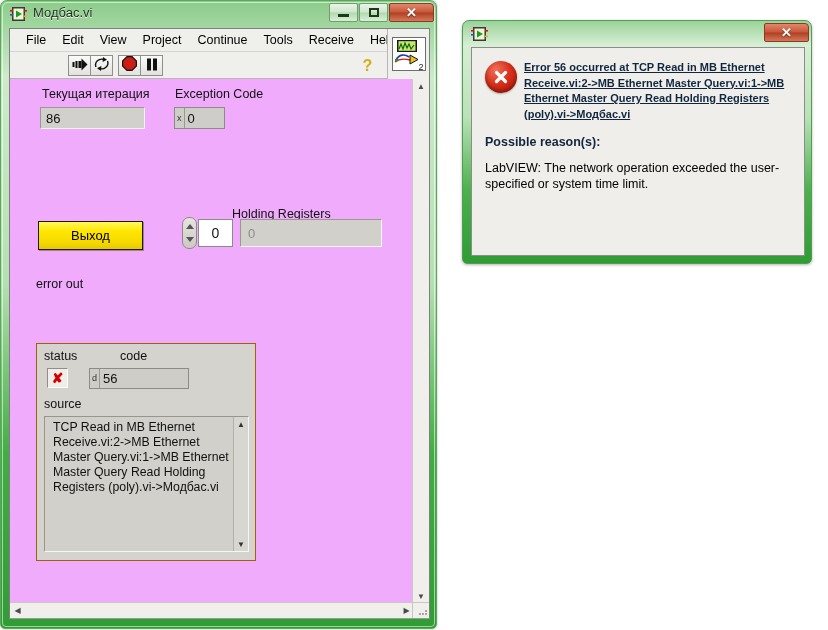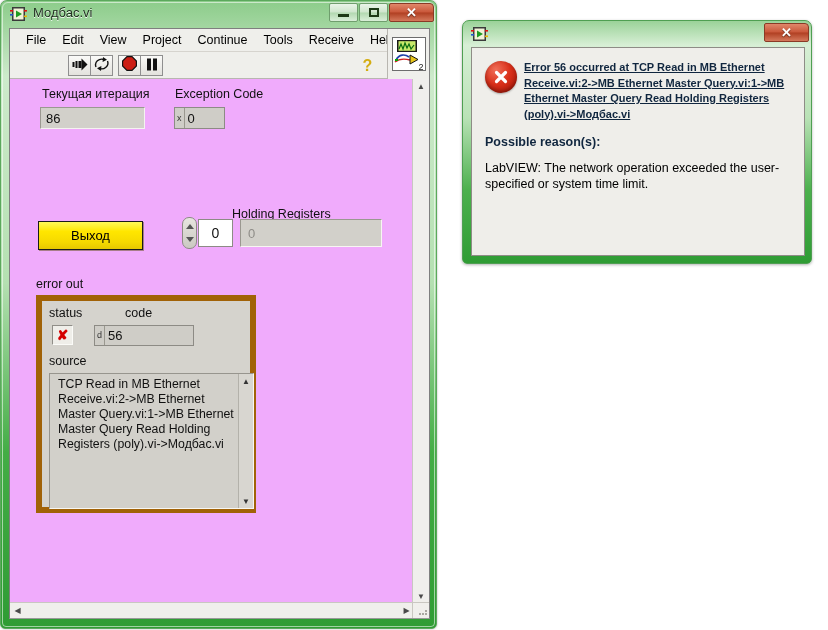--- a/index.html
+++ b/index.html
@@ -337,22 +337,23 @@
     align-items: center;
     padding-left: 7px;
     font-size: 13px;
     color: #8f8d88;
   }
 
   
   .cluster {
     position: absolute;
     background: #d5d3cd;
-    border: 6px solid #a16207;
-    box-sizing: border-box;
+    border: 1px solid #a16207;
+    box-sizing: border-box;
+    margin-top: 48px;
   }
   .status-led {
     position: absolute;
     width: 21px; height: 20px;
     background: #efeee9;
     border-top: 1px solid #908e88;
     border-left: 1px solid #908e88;
     border-right: 1px solid #fbfbf8;
     border-bottom: 1px solid #fbfbf8;
     box-sizing: border-box;

